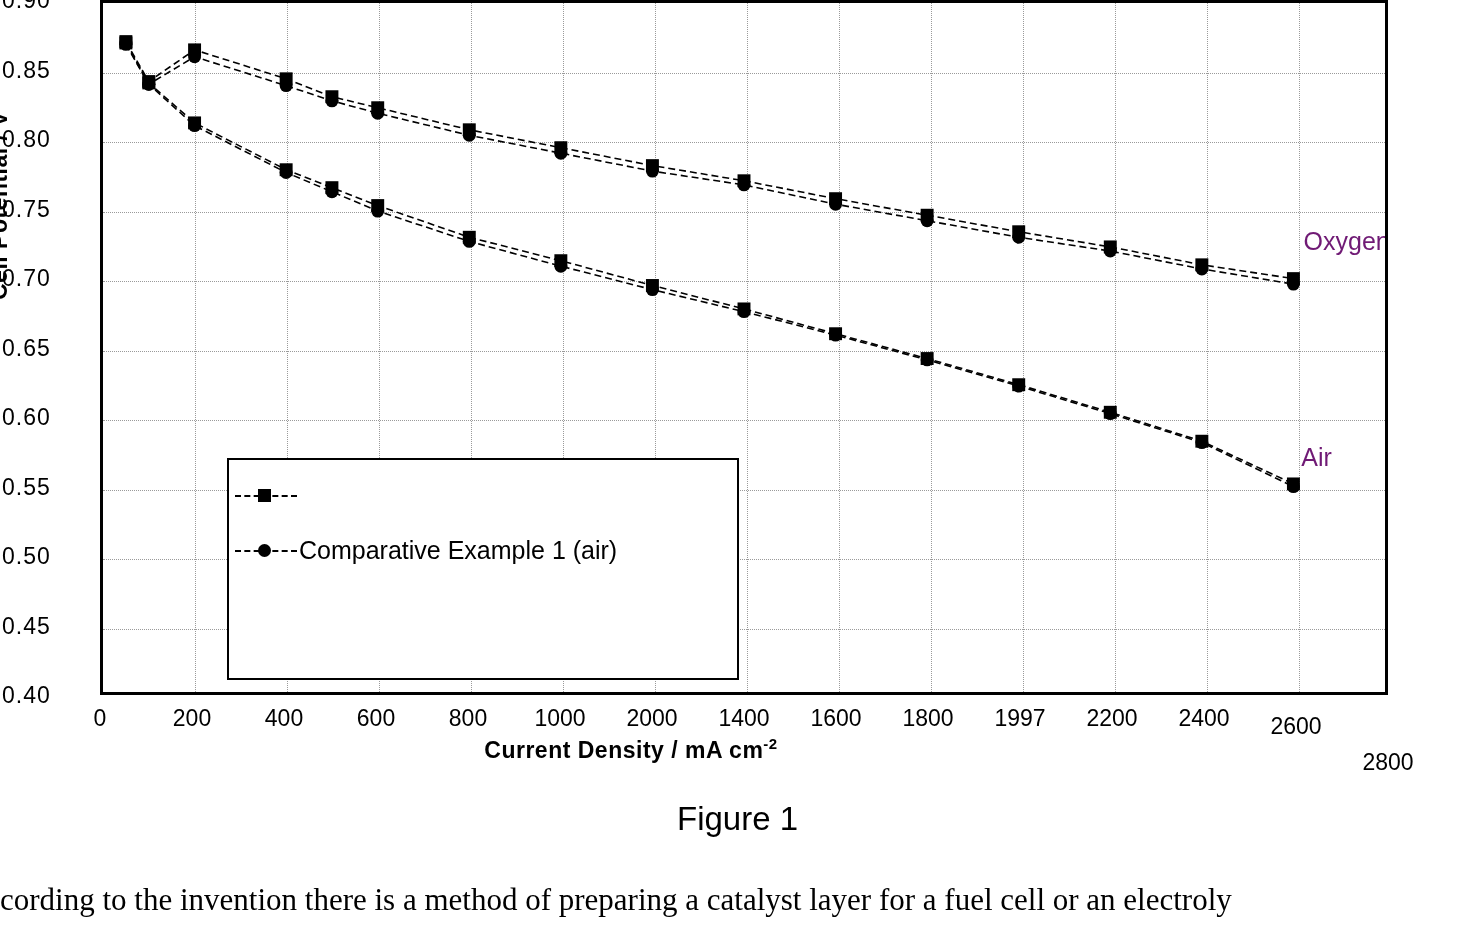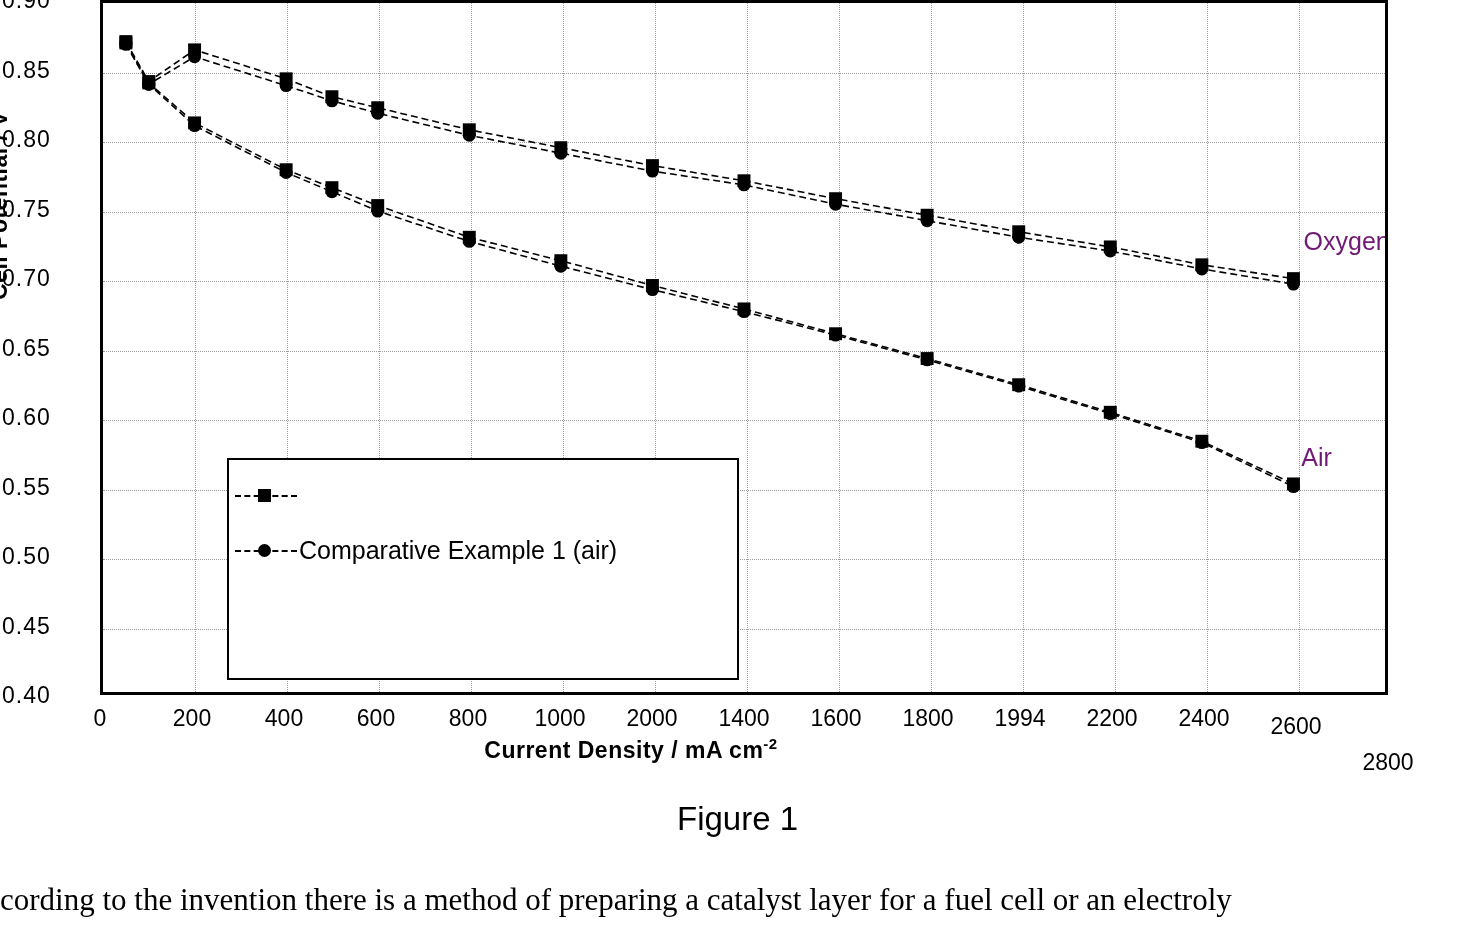--- a/index.html
+++ b/index.html
@@ -327,21 +327,21 @@
       <div class="xtick" style="left: 100px; top: 705px;">0</div>
       <div class="xtick" style="left: 192px; top: 705px;">200</div>
       <div class="xtick" style="left: 284px; top: 705px;">400</div>
       <div class="xtick" style="left: 376px; top: 705px;">600</div>
       <div class="xtick" style="left: 468px; top: 705px;">800</div>
       <div class="xtick" style="left: 560px; top: 705px;">1000</div>
       <div class="xtick" style="left: 652px; top: 705px;">2000</div>
       <div class="xtick" style="left: 744px; top: 705px;">1400</div>
       <div class="xtick" style="left: 836px; top: 705px;">1600</div>
       <div class="xtick" style="left: 928px; top: 705px;">1800</div>
-      <div class="xtick" style="left: 1020px; top: 705px;">1994</div>
+      <div class="xtick" style="left: 1020px; top: 705px;">1997</div>
       <div class="xtick" style="left: 1112px; top: 705px;">2200</div>
       <div class="xtick" style="left: 1204px; top: 705px;">2400</div>
       <div class="xtick" style="left: 1296px; top: 705px; margin-top: 8px;">2600</div>
       <div class="xtick" style="left: 1388px; top: 705px; margin-top: 44px;">2800</div>
     </div>
 
   <div id="ylabel">
     <span>Cell Potential / V</span>
   </div>
   <div id="xlabel">

